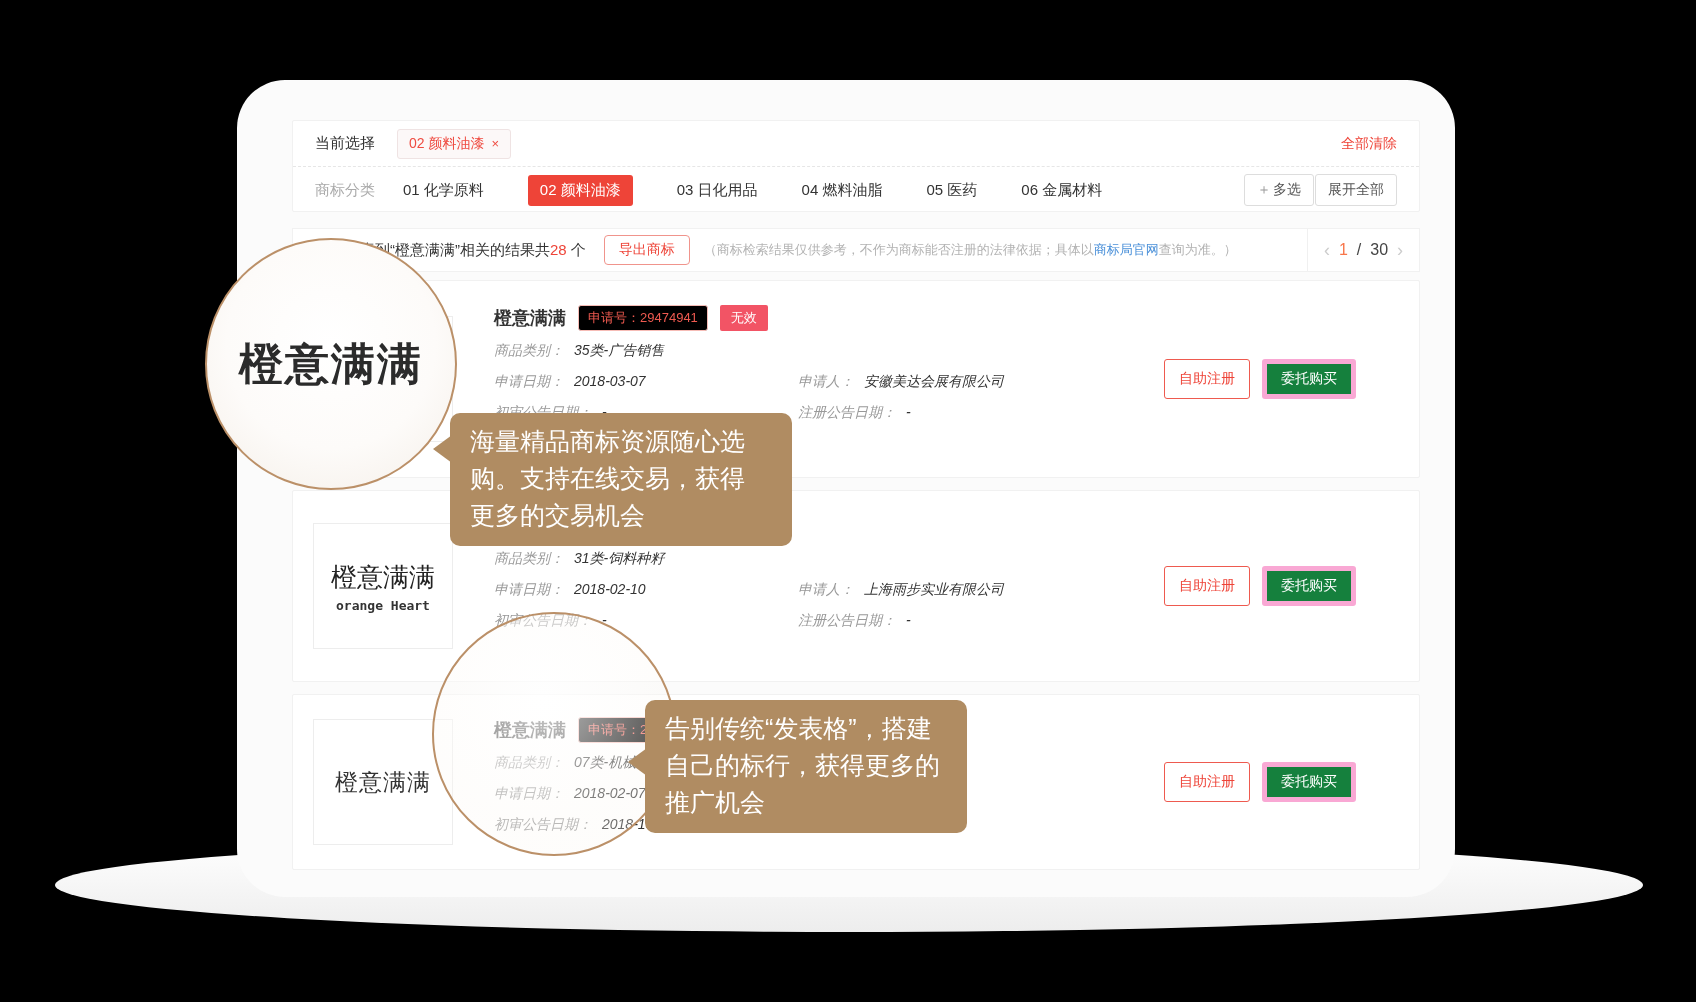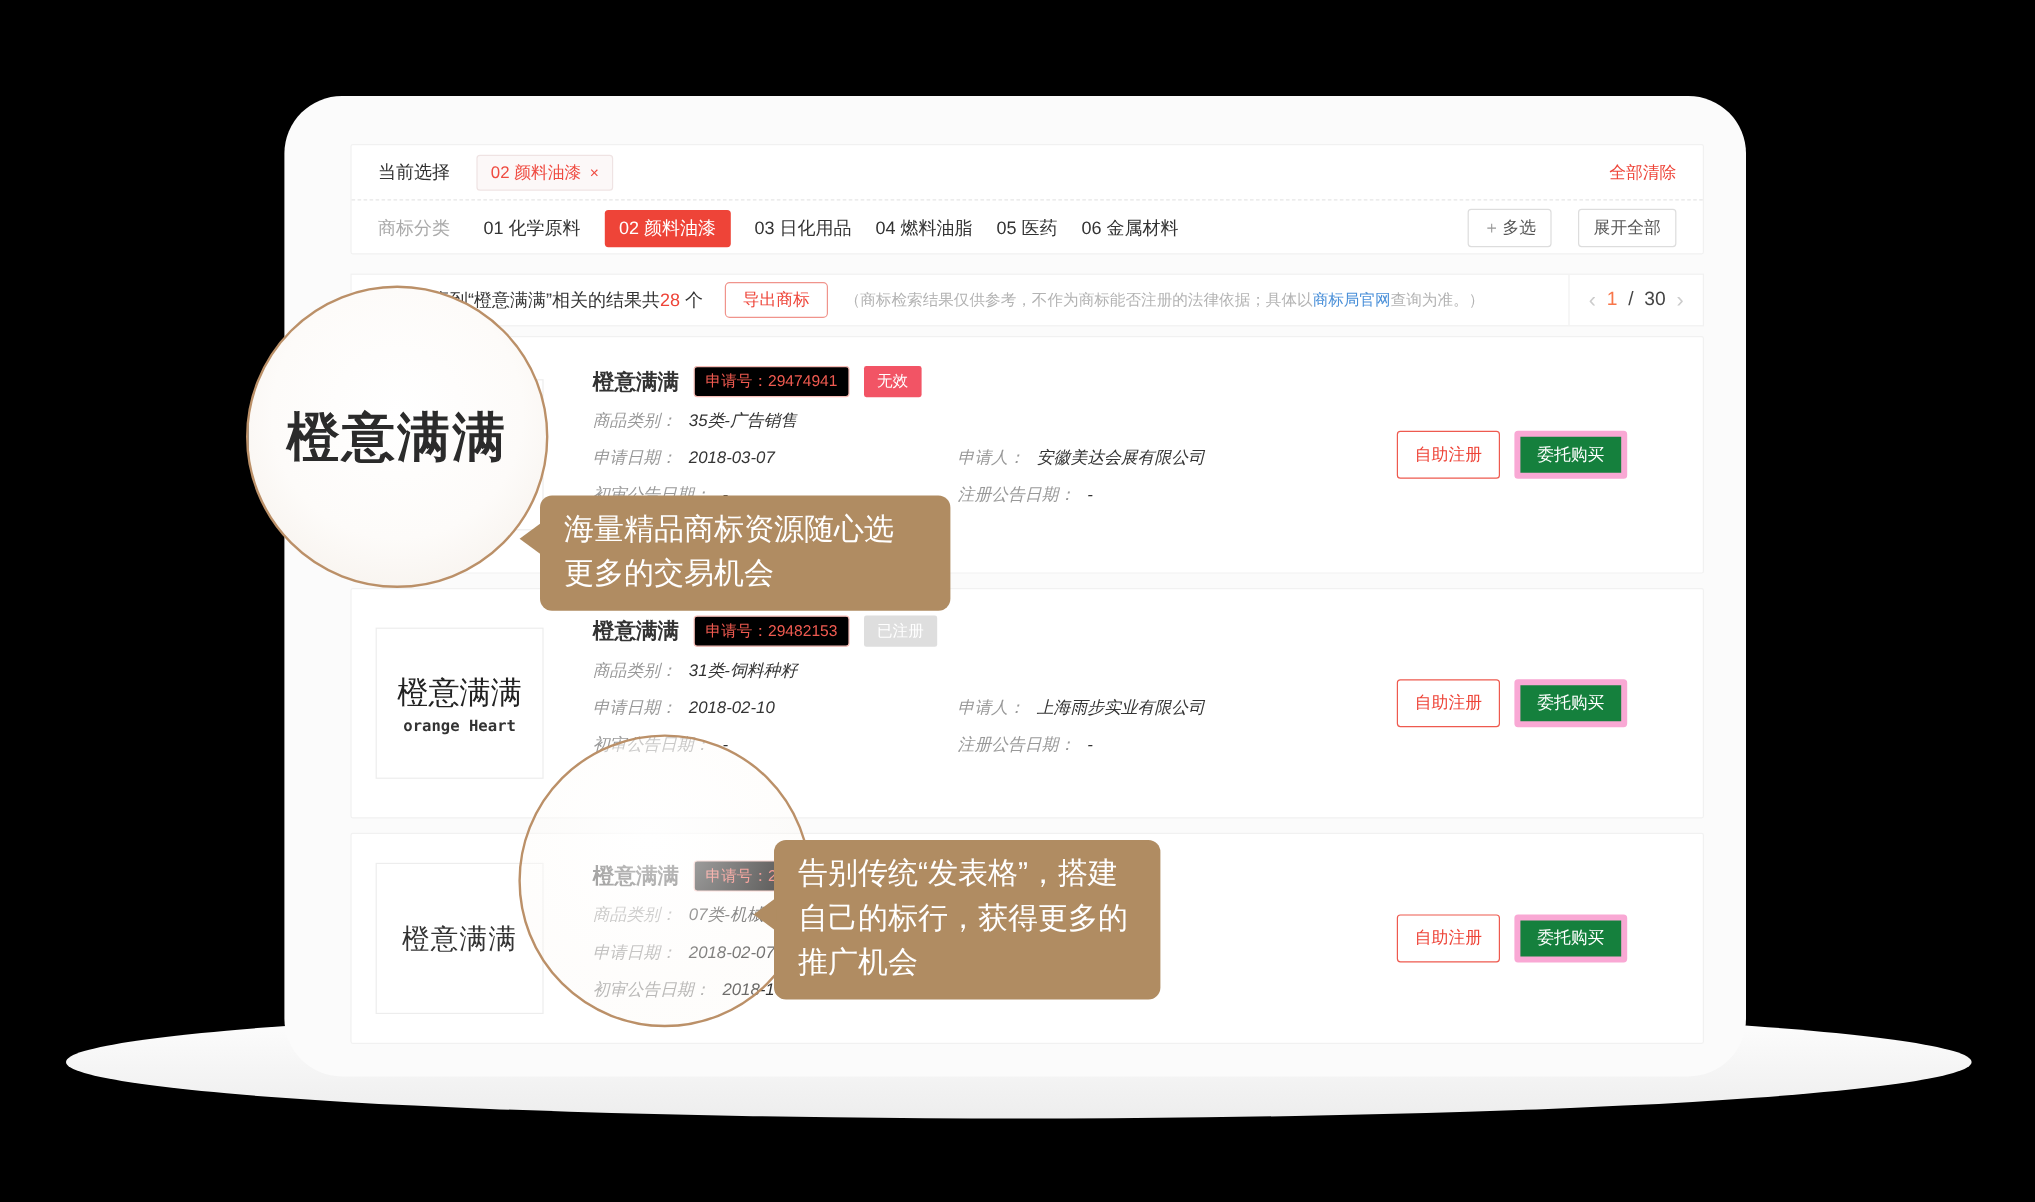--- a/index.html
+++ b/index.html
@@ -21,24 +21,24 @@
   .filter-card { left:55px; top:40px; width:1128px; height:92px; border-radius:2px; }
   .filter-row { height:46px; display:flex; align-items:center; padding:0 22px; }
   .filter-row.first { border-bottom:1px dashed #e6e6e6; }
   .filter-title { font-size:15px; color:#333; }
   .cur-tag { margin-left:22px; display:inline-flex; align-items:center; gap:7px;
     background:#fcf8f8; border:1px solid #efe3e3; border-radius:3px; padding:5px 11px;
     font-size:14px; color:#ef4b41; cursor:pointer; }
   .cur-tag .x { color:#ef4b41; font-size:13px; }
   .clear-all { margin-left:auto; font-size:14px; color:#ee4438; cursor:pointer; }
   .cat-label { font-size:15px; color:#aaa; }
-  .cats { display:flex; align-items:center; margin-left:28px; gap:20px; font-size:15px; color:#333; }
+  .cats { display:flex; align-items:center; margin-left:28px; gap:44px; font-size:15px; color:#333; }
   .cat { cursor:pointer; white-space:nowrap; }
   .cat.active { background:#ee4438; color:#fff; padding:6px 12px; border-radius:3px; }
-  .filter-btns { margin-left:auto; display:flex; gap:22px; }
+  .filter-btns { margin-left:auto; display:flex; gap:1px; }
   .ghost-btn { border:1px solid #ddd; background:#fff; color:#555; font-size:14px;
     padding:6px 12px; border-radius:3px; cursor:pointer; white-space:nowrap; }
   .ghost-btn .plus { color:#999; margin-right:2px; }
 
   
   .res-head { left:55px; top:148px; width:1128px; height:44px; display:flex; align-items:center;
     padding:0 0 0 22px; }
   .summary { font-size:15px; color:#333; white-space:nowrap; }
   .summary .cnt { color:#ee4438; }
   .export-btn { margin-left:18px; border:1px solid #f0948c; color:#ee4438; background:#fff;
@@ -271,20 +271,21 @@
     </div>
   </div>
 
   <div class="circle circle1">
     <span class="magtext">橙意满满</span>
   </div>
   <div class="circle circle2"></div>
 
   <div class="tip tip1">
     <span>海量精品商标资源随心选</span>
+    <span>购。支持在线交易，获得</span>
     <span>更多的交易机会</span>
   </div>
   <div class="tip tip2">
     <span>告别传统“发表格”，搭建</span>
     <span>自己的标行，获得更多的</span>
     <span>推广机会</span>
   </div>
 </div>
 
 </body></html>

